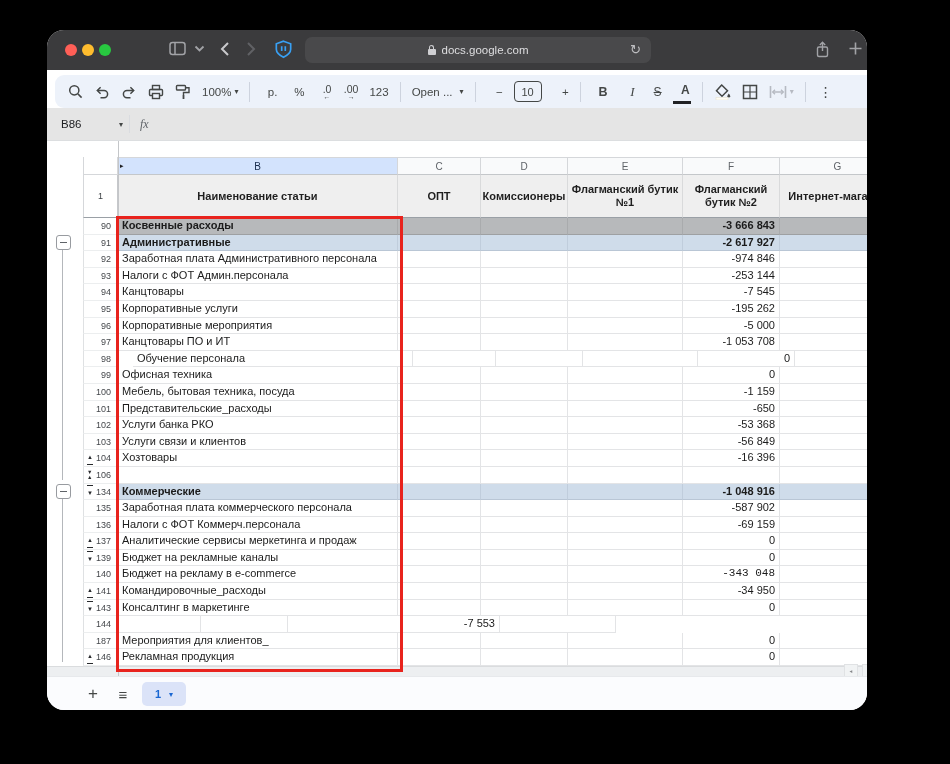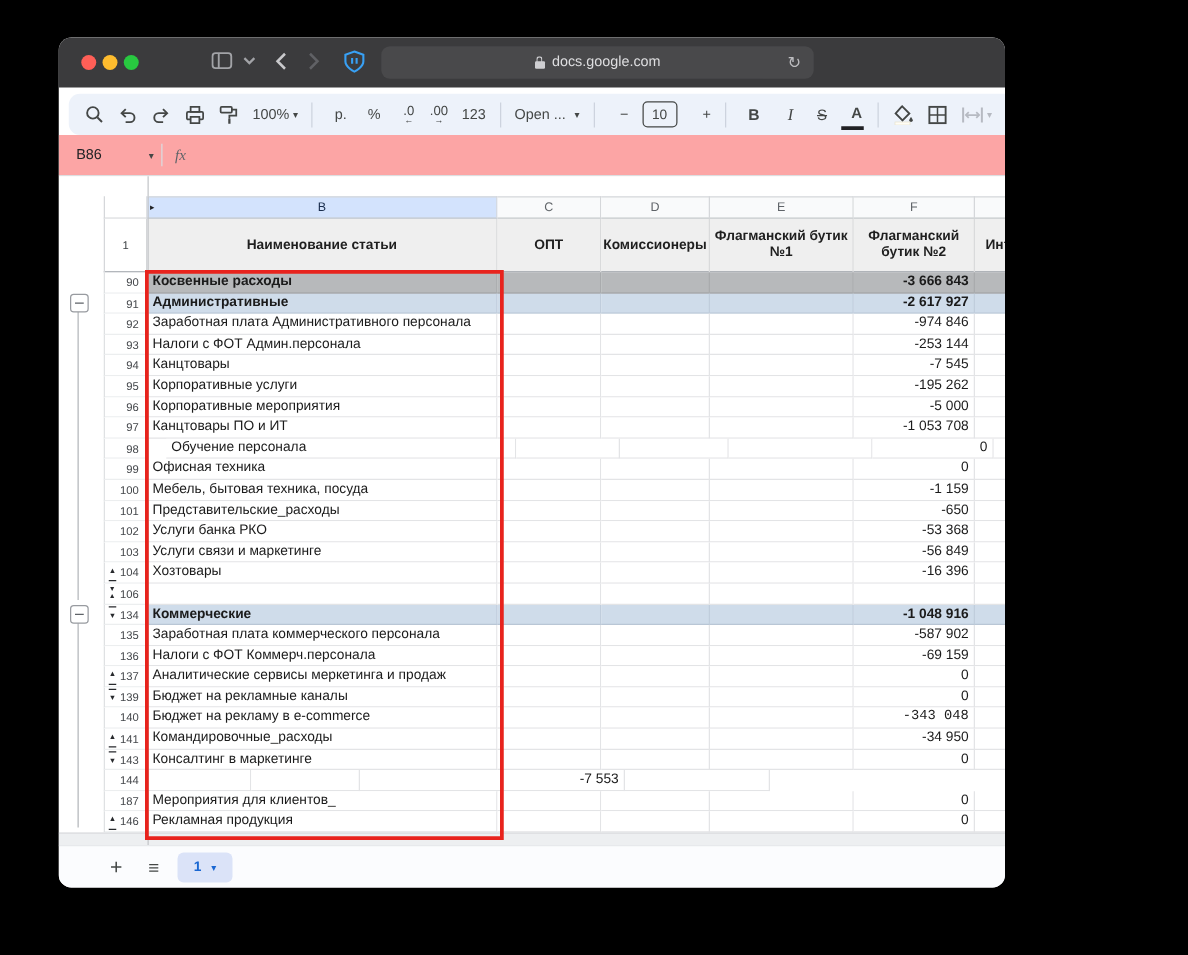--- a/index.html
+++ b/index.html
@@ -1,18 +1,18 @@
 <!DOCTYPE html>
 <html><head>
 <meta charset="utf-8">
 <style>
   html,body{margin:0;padding:0;background:#000;width:950px;height:764px;overflow:hidden;
     font-family:"Liberation Sans","DejaVu Sans",sans-serif;-webkit-font-smoothing:antialiased;}
-  .window{position:absolute;left:47px;top:30px;width:716px;height:680px;border-radius:10px;
-    overflow:hidden;background:#fff;padding-left:41px;}
+  .window{position:absolute;left:47px;top:30px;width:820px;height:680px;border-radius:17px;
+    overflow:hidden;background:#fff;}
   
   .titlebar{position:absolute;left:0;top:0;width:856px;height:40px;background:#3b3b3d;}
   .tl{position:absolute;top:14px;width:12px;height:12px;border-radius:50%;}
   .tl.r{left:18px;background:#ff5f57}.tl.y{left:35px;background:#febc2e}.tl.g{left:52px;background:#28c840}
   .tb-ic{position:absolute;top:11px;width:18px;height:18px;color:#a2a3a7;}
   .urlbar{position:absolute;left:258px;top:7px;width:346px;height:26px;border-radius:7px;
     background:#49494b;}
   .url-center{position:absolute;left:0;right:0;top:0;bottom:0;display:flex;align-items:center;justify-content:center;gap:6px;}
   .lock{width:8px;height:6px;background:#cfcfd2;border-radius:1px;position:relative;margin-top:3px;}
   .lock:before{content:"";position:absolute;left:1.5px;top:-4px;width:5px;height:5px;border:1.2px solid #cfcfd2;
@@ -28,21 +28,21 @@
   .sizebox{width:26px;height:19px;border:1px solid #444746;border-radius:4px;display:flex;align-items:center;justify-content:center;font-size:11px;background:#edf2fa;}
   .bold-b{font-weight:700;font-size:12.5px}.ital-i{font-style:italic;font-family:"Liberation Serif",serif;font-size:13px}
   .strike-s{text-decoration:line-through;font-size:12px}
   .acolor{font-size:12px;font-weight:600;border-bottom:3px solid #202124;line-height:12px;padding:0 1px;}
   .dec{display:inline-flex;flex-direction:column;align-items:center;line-height:9px;font-size:10.5px;}
   .dec small{font-size:7px;line-height:5px;}
   .grayed{color:#b6bac2;}
   .chev{width:8px;height:8px;border-right:1.6px solid #444746;border-bottom:1.6px solid #444746;transform:rotate(45deg);margin-top:-4px;}
   .toolbar .push{flex:1 1 auto;}
   
-  .fbar{position:absolute;left:0;top:78px;width:856px;height:32px;background:#fca5a5;border-bottom:1px solid #dcdee0;
+  .fbar{position:absolute;left:0;top:78px;width:856px;height:32px;background:#e5e5e5;border-bottom:1px solid #dcdee0;
     display:flex;align-items:center;font-size:11.5px;color:#202124;}
   .namebox{width:62px;padding-left:14px;display:flex;align-items:center;justify-content:space-between;}
   .fdiv{width:1px;height:18px;background:#dadce0;margin:0 10px 0 6px;}
   .fx{font-style:italic;font-family:"Liberation Serif",serif;color:#5f6368;font-size:12px;}
   .stub{position:absolute;left:0;top:111px;width:856px;height:16px;background:#fff;}
   .stub .vline{position:absolute;left:71px;top:0;height:16px;width:1px;background:#c4c6c9;}
   
   .grid{position:absolute;left:0;top:127px;width:856px;height:519px;background:#fff;}
   .band{display:flex;}
   .gut{flex:0 0 36px;}
@@ -424,21 +424,21 @@
           <div class="c lab" style="flex: 0 0 280px;">Услуги банка РКО</div>
           <div class="c" style="flex: 0 0 83px;"></div>
           <div class="c" style="flex: 0 0 87px;"></div>
           <div class="c" style="flex: 0 0 115px;"></div>
           <div class="c val" style="flex: 0 0 97px;">-53 368</div>
           <div class="c" style="flex: 0 0 116px;"></div>
         </div>
         <div class="grow">
           <div class="gut"></div>
           <div class="rowhead">103</div>
-          <div class="c lab" style="flex: 0 0 280px;">Услуги связи и маркетинге</div>
+          <div class="c lab" style="flex: 0 0 280px;">Услуги связи и клиентов</div>
           <div class="c" style="flex: 0 0 83px;"></div>
           <div class="c" style="flex: 0 0 87px;"></div>
           <div class="c" style="flex: 0 0 115px;"></div>
           <div class="c val" style="flex: 0 0 97px;">-56 849</div>
           <div class="c" style="flex: 0 0 116px;"></div>
         </div>
         <div class="grow">
           <div class="gut"></div>
           <div class="rowhead">104<span class="marker up">▲</span></div>
           <div class="c lab" style="flex: 0 0 280px;">Хозтовары</div>

